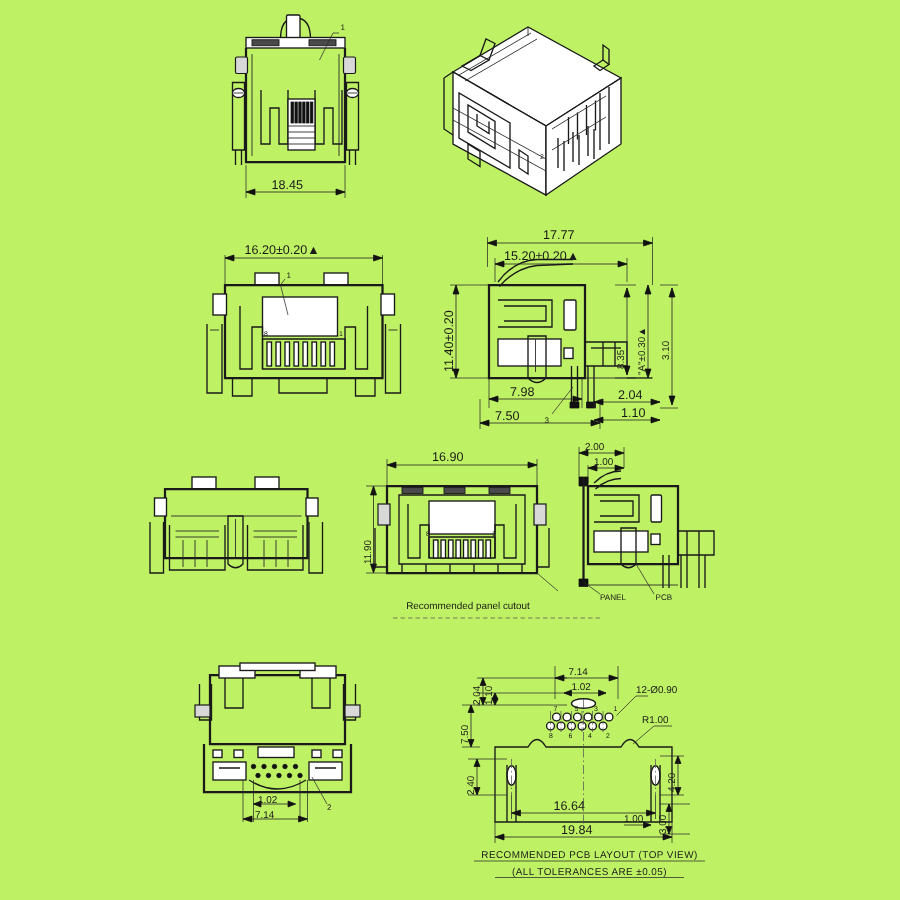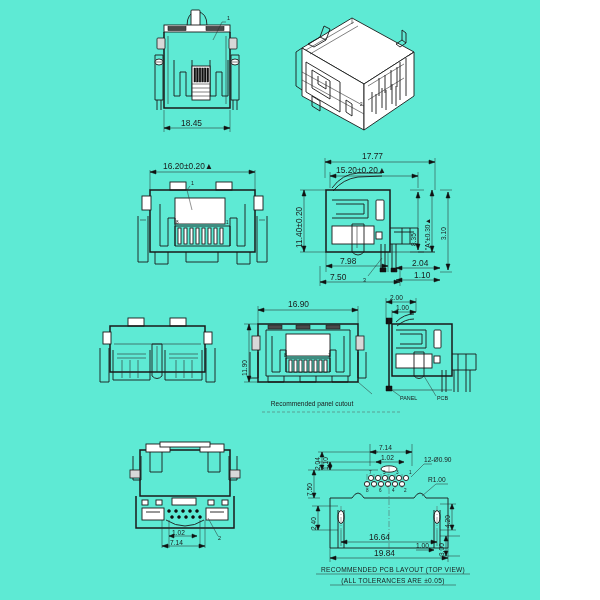--- a/index.html
+++ b/index.html
@@ -1,18 +1,18 @@
 <!DOCTYPE html>
 <html><head>
 <meta charset="utf-8">
 <style>
   html,body{margin:0;padding:0;background:#ffffff;}
   body{width:600px;height:600px;overflow:hidden;
        font-family:"Liberation Sans", sans-serif;}
-  #sheet{position:relative;width:540px;height:600px;background:#5eead4;}
+  #sheet{position:relative;width:600px;height:600px;background:#bef264;}
   svg{display:block;}
   .ln{stroke:#1a1a1a;stroke-width:.9;fill:none;}
   .ln2{stroke:#1a1a1a;stroke-width:1.5;fill:none;}
   .thin{stroke:#2b2b2b;stroke-width:.6;fill:none;}
   .dim{stroke:#2b2b2b;stroke-width:.55;fill:none;}
   .ext{stroke:#2b2b2b;stroke-width:.5;fill:none;}
   .hid{stroke:#555;stroke-width:.5;fill:none;stroke-dasharray:3 2;}
   .ctr{stroke:#555;stroke-width:.5;fill:none;stroke-dasharray:6 2 1 2;}
   .fillW{fill:#ffffff;stroke:#1a1a1a;stroke-width:.9;}
   .fillG{fill:#d8d8d8;stroke:#1a1a1a;stroke-width:.8;}

